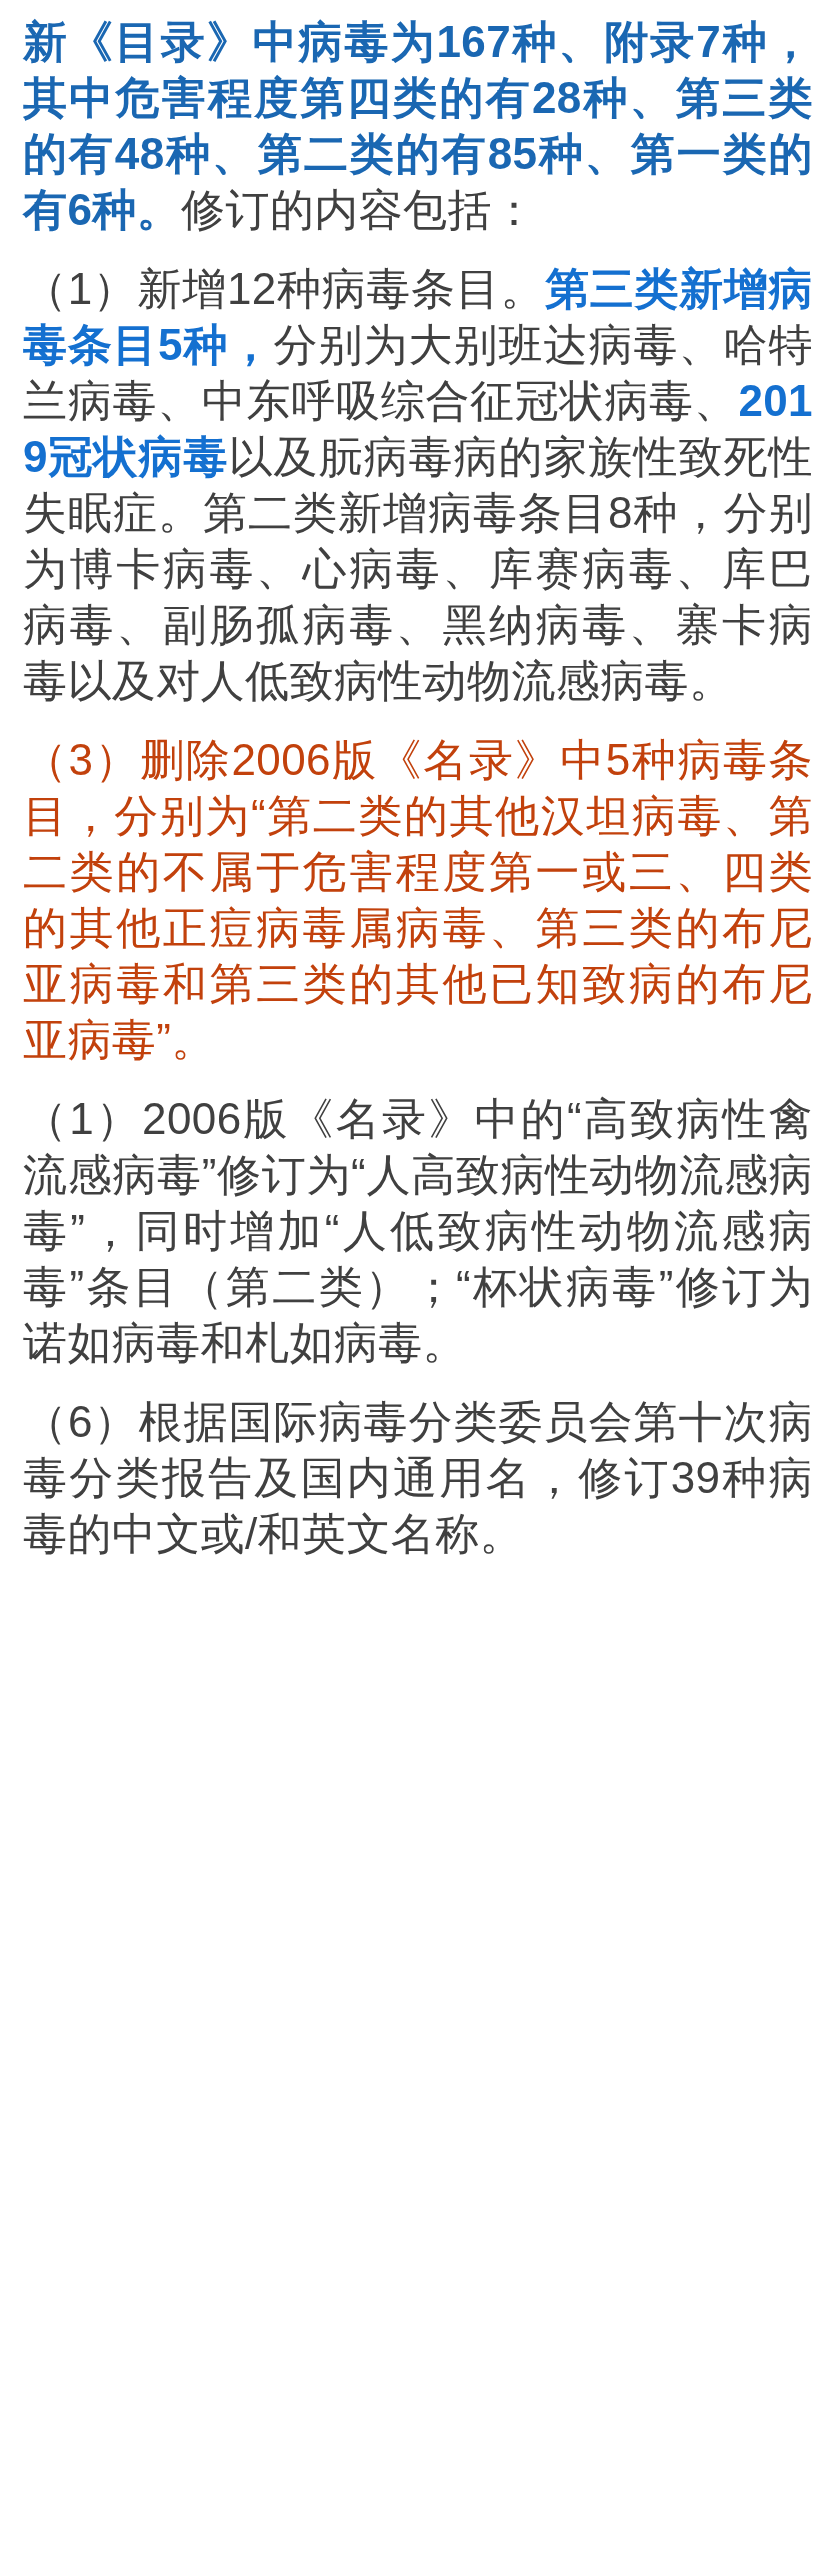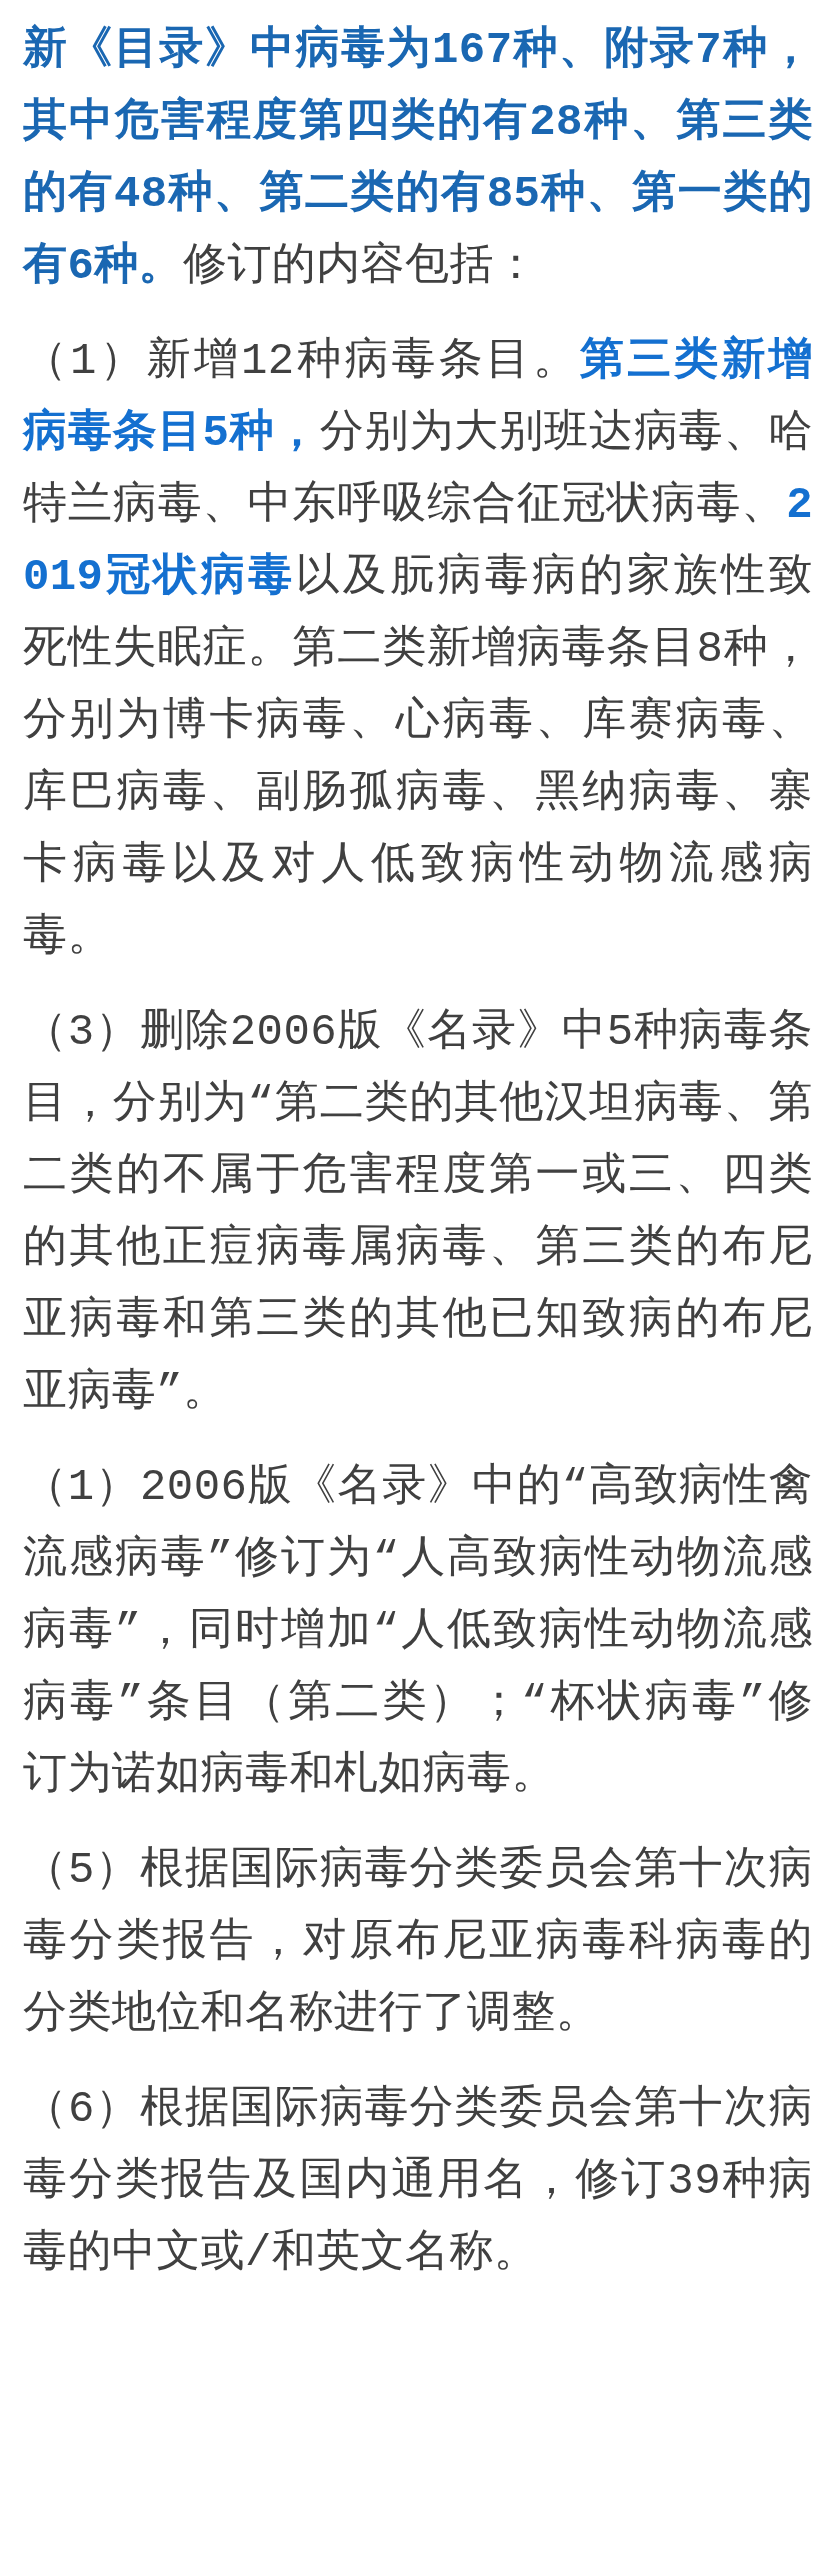--- a/index.html
+++ b/index.html
@@ -7,23 +7,23 @@
     padding: 0;
     background: #ffffff;
   }
   .page {
     width: 836px;
     box-sizing: border-box;
     padding: 14px 23px 34px 23px;
     background: #ffffff;
   }
   p.para {
-    font-family: Liberation Mono, monospace;
+    font-family: Liberation Sans, sans-serif;
     font-size: 44px;
-    line-height: 72px;
+    line-height: 56px;
     color: #404040;
     text-align: justify;
     text-justify: inter-ideograph;
     letter-spacing: 0.4px;
     margin: 0 0 23px 0;
     word-break: break-all;
   }
   p.para:last-child { margin-bottom: 0; }
   .r-normal { color: inherit; font-weight: 400; }
   .r-lead-em {
@@ -42,30 +42,27 @@
 
   <p class="para" style="color: rgb(64, 64, 64);">
     <span class="r-lead-em">新《目录》中病毒为167种、附录7种，其中危害程度第四类的有28种、第三类的有48种、第二类的有85种、第一类的有6种。</span><span class="r-normal">修订的内容包括：</span>
   </p>
 
   <p class="para" style="color: rgb(64, 64, 64);">
     <span class="r-normal">（1）新增12种病毒条目。</span><span class="r-em">第三类新增病毒条目5种，</span><span class="r-normal">分别为大别班达病毒、哈特兰病毒、中东呼吸综合征冠状病毒、</span><span class="r-em">2019冠状病毒</span><span class="r-normal">以及朊病毒病的家族性致死性失眠症。第二类新增病毒条目8种，分别为博卡病毒、心病毒、库赛病毒、库巴病毒、副肠孤病毒、黑纳病毒、寨卡病毒以及对人低致病性动物流感病毒。</span>
   </p>
 
 
-  <p class="para" style="color: #404040;">
+  <p class="para" style="color: #c2410c;">
     <span class="r-normal">（3）删除2006版《名录》中5种病毒条目，分别为“第二类的其他汉坦病毒、第二类的不属于危害程度第一或三、四类的其他正痘病毒属病毒、第三类的布尼亚病毒和第三类的其他已知致病的布尼亚病毒”。</span>
   </p>
 
   <p class="para" style="color: rgb(64, 64, 64);">
     <span class="r-normal">（1）2006版《名录》中的“高致病性禽流感病毒”修订为“人高致病性动物流感病毒”，同时增加“人低致病性动物流感病毒”条目（第二类）；“杯状病毒”修订为诺如病毒和札如病毒。</span>
   </p>
 
-  <p class="para" style="color: rgb(64, 64, 64);">
-    <span class="r-normal">（5）根据国际病毒分类委员会第十次病毒分类报告，对原布尼亚病毒科病毒的分类地位和名称进行了调整。</span>
-  </p>
 
   <p class="para" style="color: rgb(64, 64, 64);">
     <span class="r-normal">（6）根据国际病毒分类委员会第十次病毒分类报告及国内通用名，修订39种病毒的中文或/和英文名称。</span>
   </p>
 
 </div>
 
 
 </body></html>

